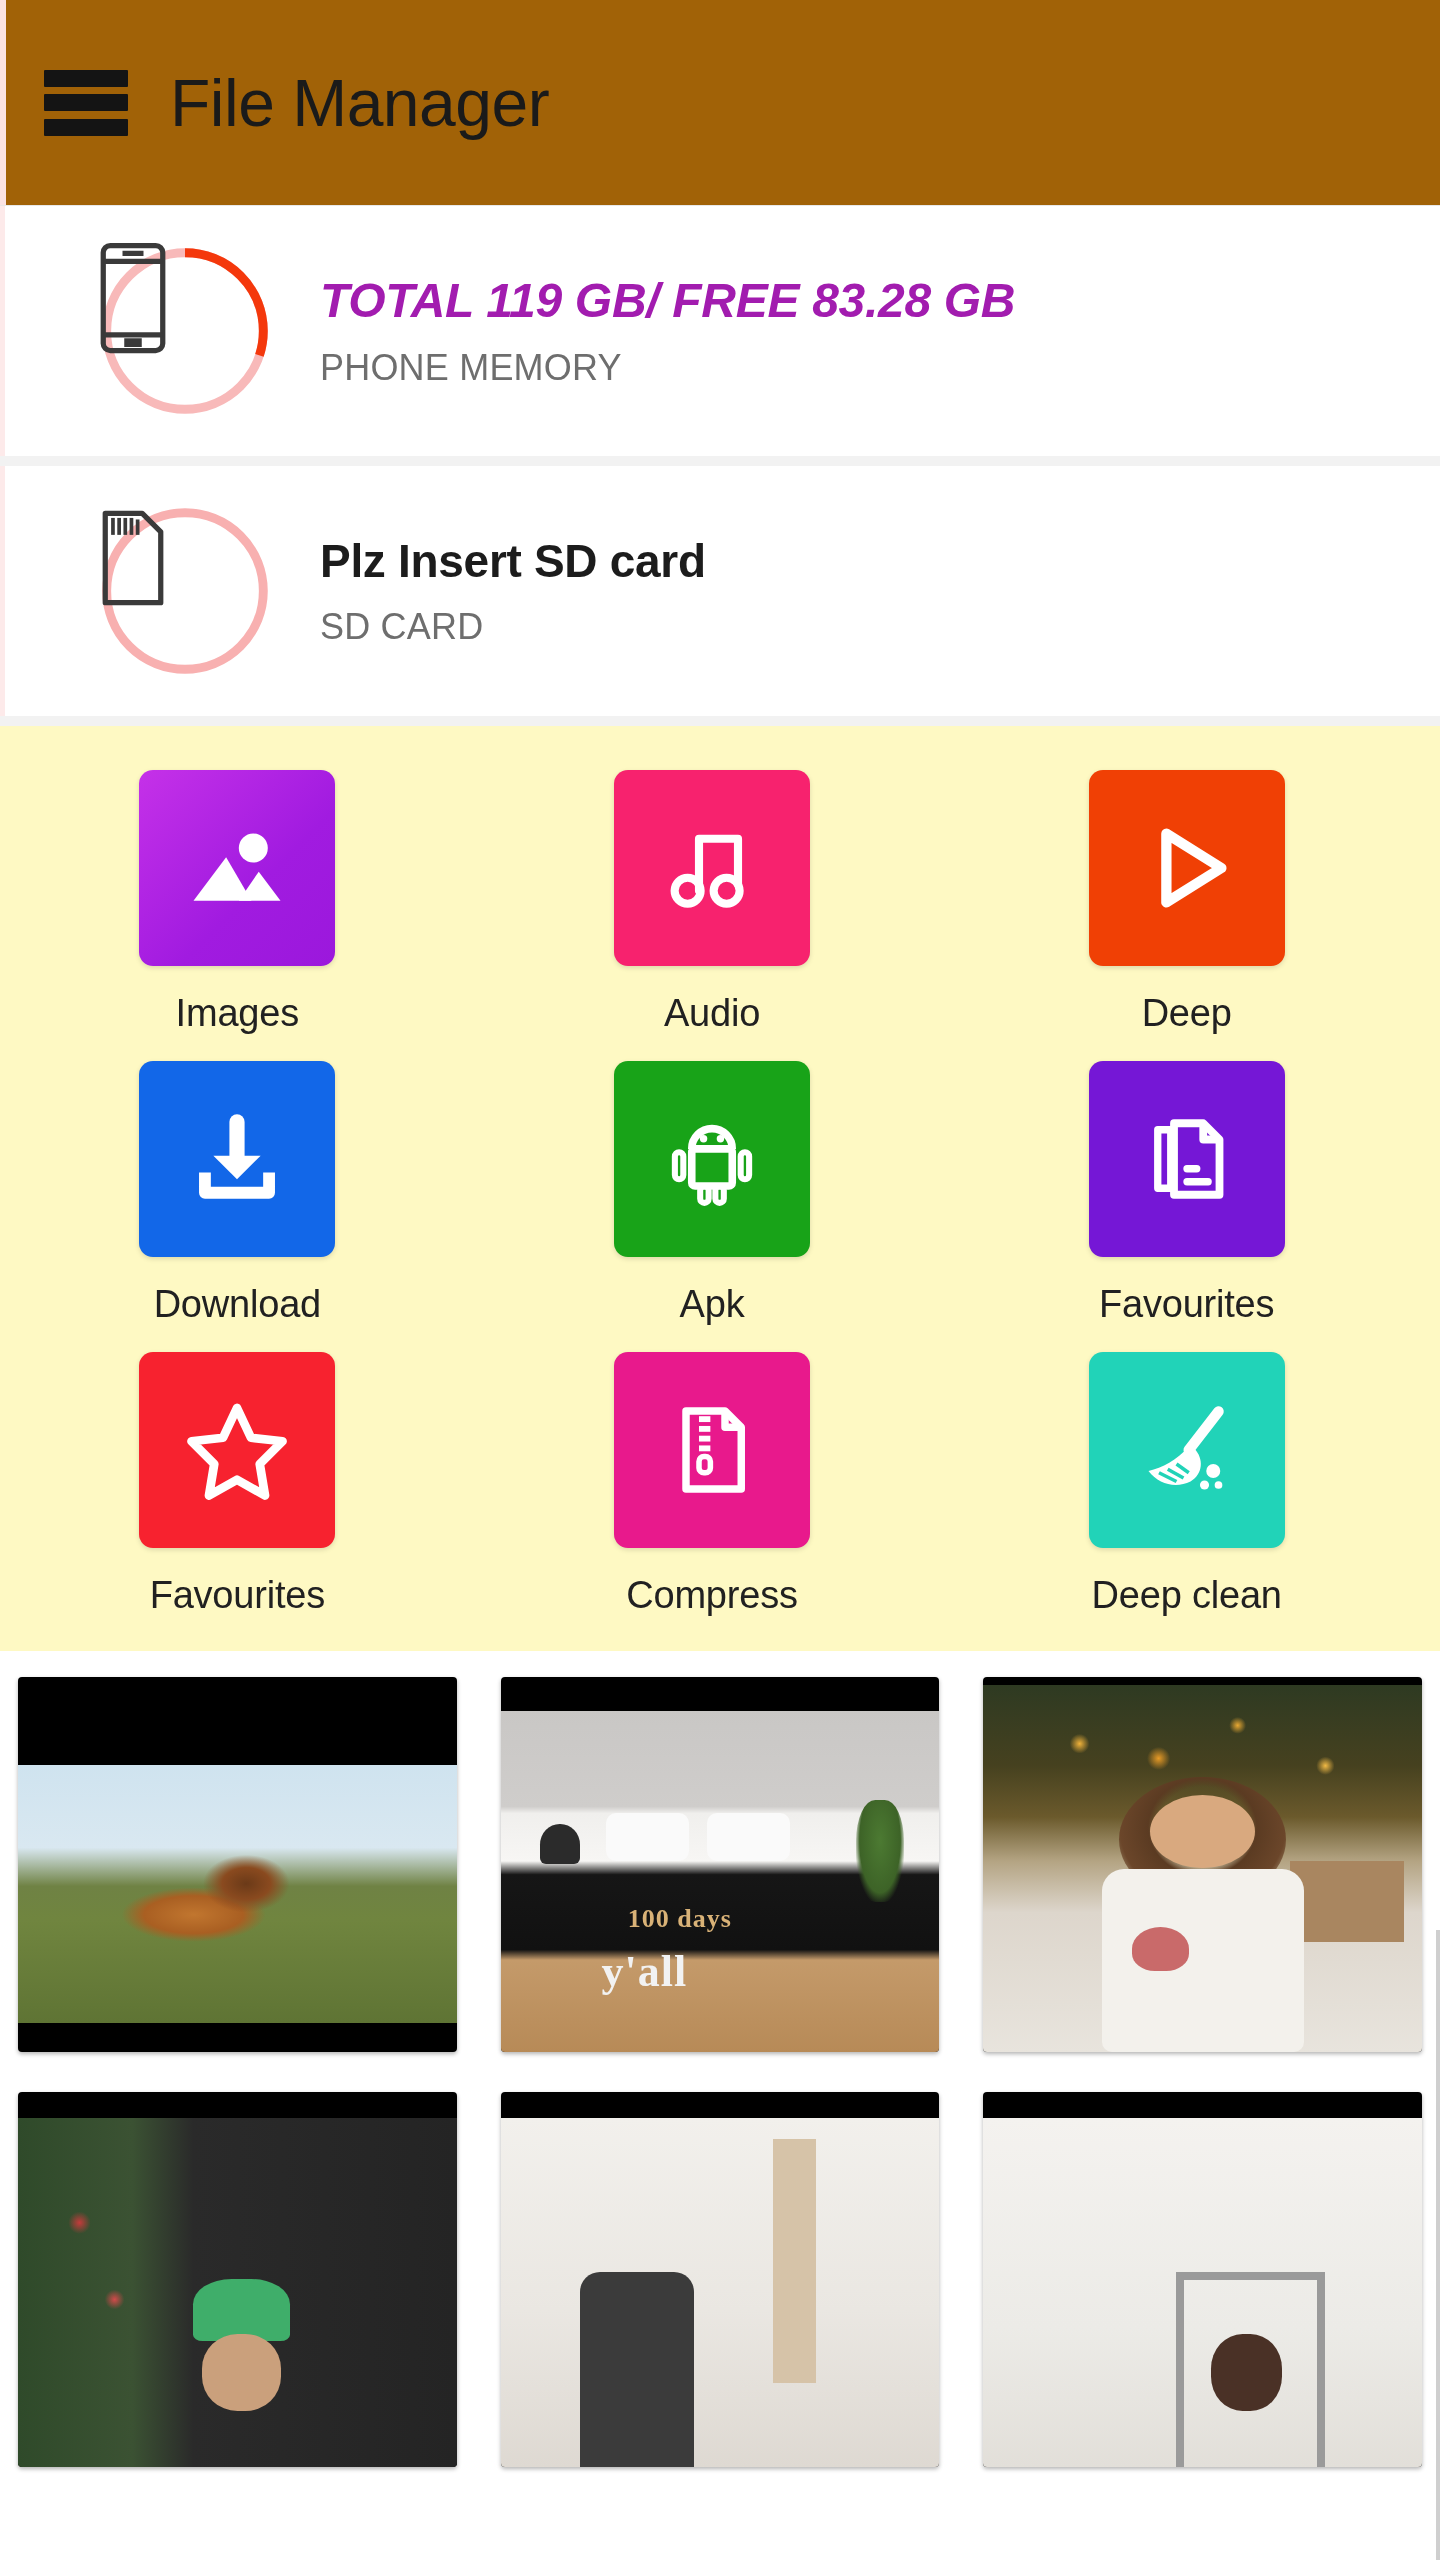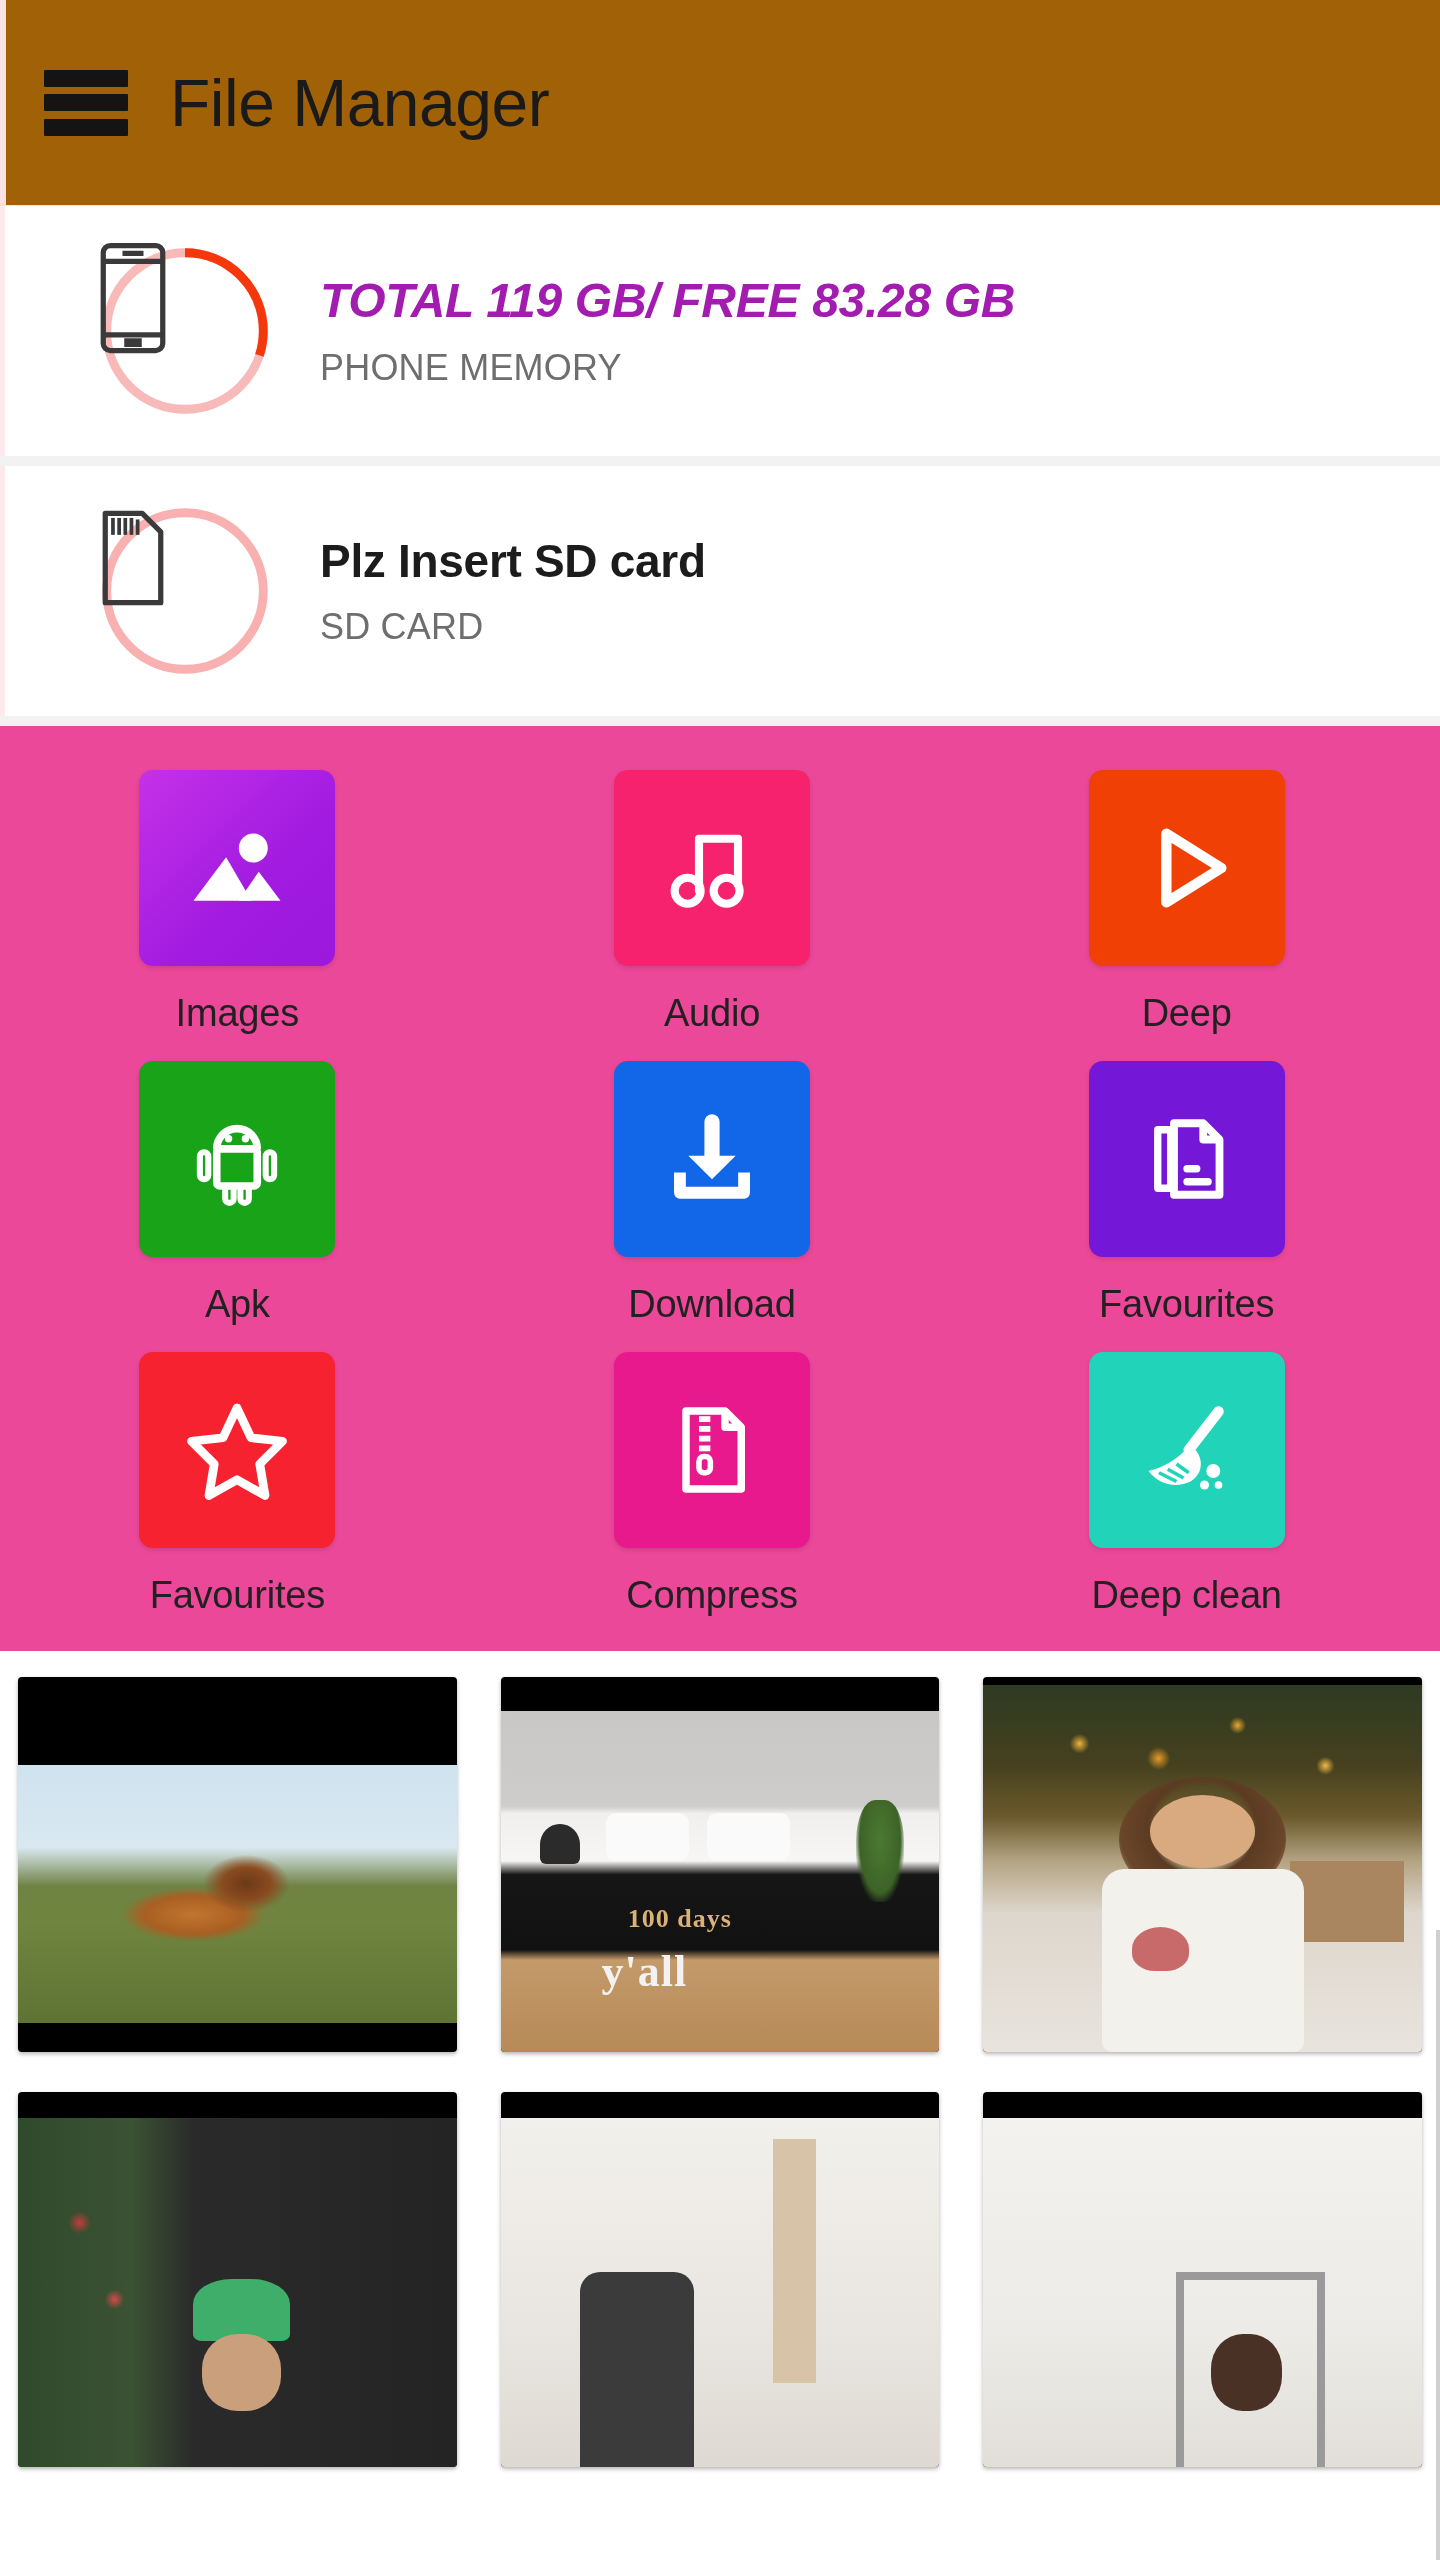--- a/index.html
+++ b/index.html
@@ -111,21 +111,21 @@
   .sd-sub {
     font-size: 36px;
     color: #6e6e6e;
     margin-top: 18px;
     letter-spacing: 0.2px;
   }
 
   
   .grid-wrap {
     padding: 44px 16px 34px 0;
-    background: #ec4899;
+    background: #fef9c3;
   }
   .grid {
     display: grid;
     grid-template-columns: repeat(3, 1fr);
     row-gap: 26px;
   }
   .cell {
     display: flex;
     flex-direction: column;
     align-items: center;
@@ -370,47 +370,47 @@
     <div class="cell">
       <div class="tile" style="background:#F04005">
         <svg width="110" height="110" viewBox="0 0 64 64">
           <path d="M20 12 L52 32 L20 52 Z" fill="none" stroke="#fff" stroke-width="6" stroke-linejoin="round"></path>
         </svg>
       </div>
       <div class="cell-label">Deep</div>
     </div>
 
     <div class="cell">
+      <div class="tile" style="background:#1267E8">
+        <svg width="108" height="108" viewBox="0 0 64 64">
+          <path d="M32 10 V36" stroke="#fff" stroke-width="9" stroke-linecap="round"></path>
+          <path d="M18 30 L32 44 L46 30 Z" fill="#fff"></path>
+          <path d="M13 40 V52 H51 V40" fill="none" stroke="#fff" stroke-width="7" stroke-linejoin="round"></path>
+        </svg>
+      </div>
+      <div class="cell-label">Download</div>
+    </div>
+
+    <div class="cell">
       <div class="tile" style="background:#18A318">
         <svg width="108" height="108" viewBox="0 0 64 64">
           <path d="M20 26 a12 12 0 0 1 24 0" fill="none" stroke="#fff" stroke-width="4.5"></path>
           <rect x="20" y="26" width="24" height="22" rx="2" fill="none" stroke="#fff" stroke-width="4.5"></rect>
           <rect x="10" y="28" width="5" height="16" rx="2.5" fill="none" stroke="#fff" stroke-width="3.6"></rect>
           <rect x="49" y="28" width="5" height="16" rx="2.5" fill="none" stroke="#fff" stroke-width="3.6"></rect>
           <rect x="25" y="48" width="5" height="10" rx="2.5" fill="none" stroke="#fff" stroke-width="3.6"></rect>
           <rect x="34" y="48" width="5" height="10" rx="2.5" fill="none" stroke="#fff" stroke-width="3.6"></rect>
           <circle cx="27" cy="20" r="2.2" fill="#fff"></circle>
           <circle cx="37" cy="20" r="2.2" fill="#fff"></circle>
         </svg>
       </div>
       <div class="cell-label">Apk</div>
     </div>
 
     <div class="cell">
-      <div class="tile" style="background:#1267E8">
-        <svg width="108" height="108" viewBox="0 0 64 64">
-          <path d="M32 10 V36" stroke="#fff" stroke-width="9" stroke-linecap="round"></path>
-          <path d="M18 30 L32 44 L46 30 Z" fill="#fff"></path>
-          <path d="M13 40 V52 H51 V40" fill="none" stroke="#fff" stroke-width="7" stroke-linejoin="round"></path>
-        </svg>
-      </div>
-      <div class="cell-label">Download</div>
-    </div>
-
-    <div class="cell">
       <div class="tile" style="background:#7517D6">
         <svg width="104" height="104" viewBox="0 0 64 64">
           <path d="M14 14 H22 V50 H14 Z" fill="none" stroke="#fff" stroke-width="4.5" stroke-linejoin="round"></path>
           <path d="M24 10 H42 L52 20 V54 H24 Z" fill="none" stroke="#fff" stroke-width="4.8" stroke-linejoin="round"></path>
           <path d="M42 10 V20 H52" fill="none" stroke="#fff" stroke-width="4.8" stroke-linejoin="round"></path>
           <line x1="32" y1="38" x2="38" y2="38" stroke="#fff" stroke-width="4.5" stroke-linecap="round"></line>
           <line x1="32" y1="46" x2="45" y2="46" stroke="#fff" stroke-width="4.5" stroke-linecap="round"></line>
         </svg>
       </div>
       <div class="cell-label">Favourites</div>

